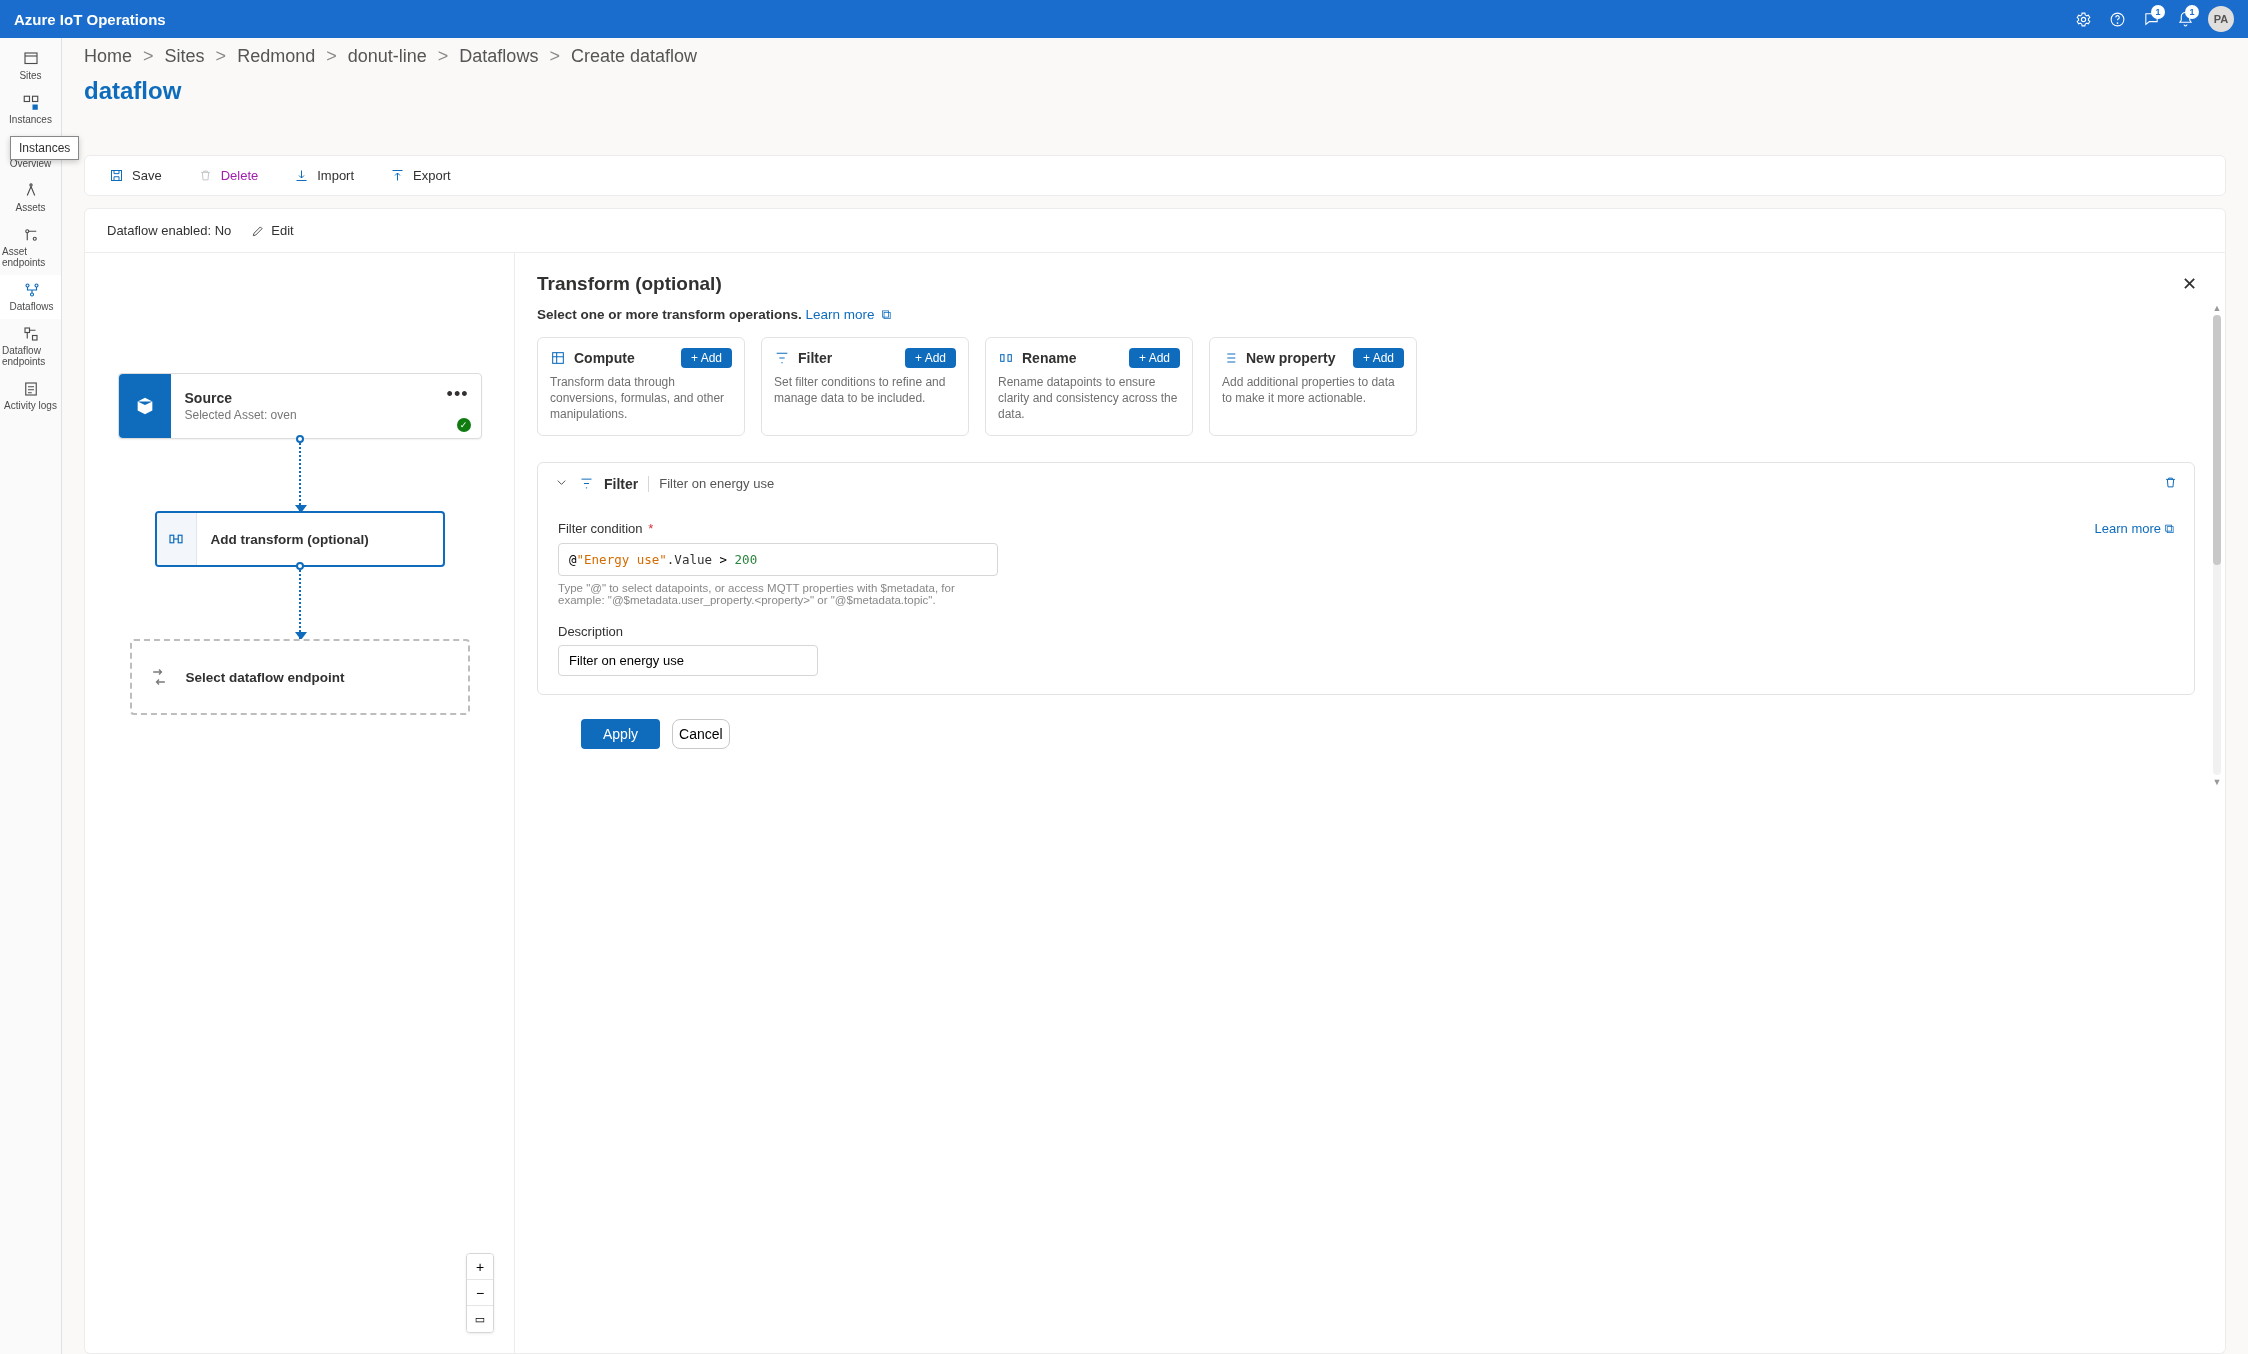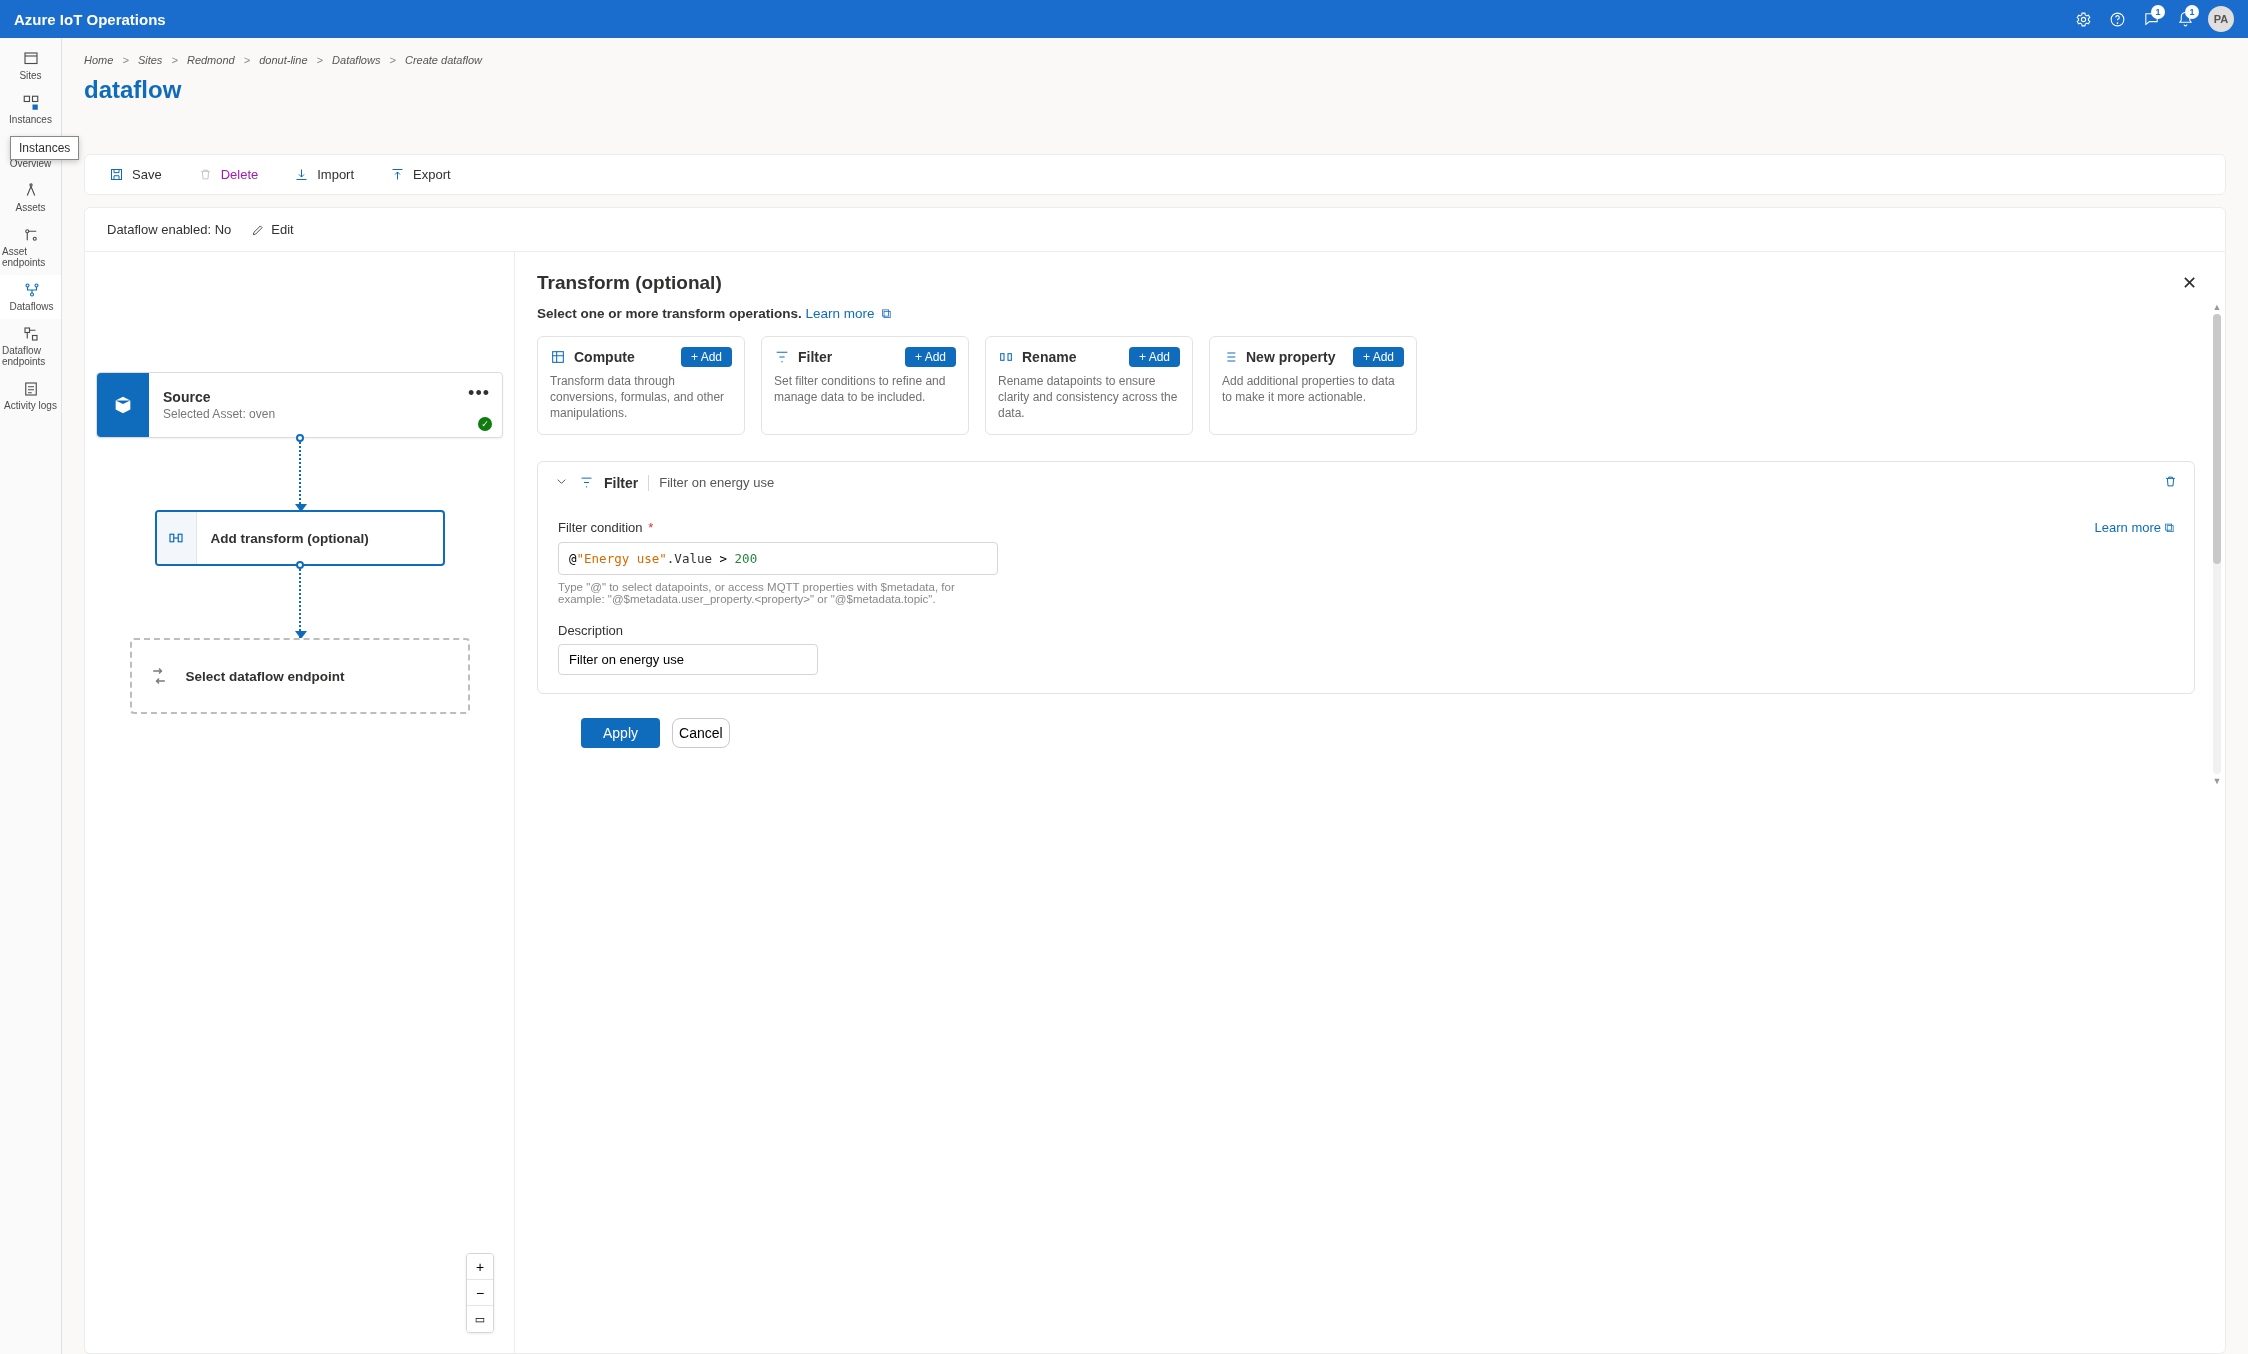--- a/index.html
+++ b/index.html
@@ -114,24 +114,23 @@
     flex: 1;
     background: #faf9f8;
     overflow: hidden;
     display: flex;
     flex-direction: column;
     padding: 0 22px;
   }
 
   
   .breadcrumb {
-    padding: 16px 0 8px;
-    font-size: 11px;
+    padding: 8px 0 8px;
+    font-size: 18px;
     color: #555;
-    font-style: italic;
   }
   .breadcrumb .crumb { cursor: pointer; }
   .breadcrumb .sep { margin: 0 6px; color: #888; }
   .breadcrumb .current { color: #555; }
   h1.page-title {
     color: #0f6cbd;
     font-weight: 600;
     font-size: 24px;
     margin: 2px 0 14px;
   }
@@ -197,21 +196,21 @@
   
   .flow {
     position: relative;
     margin-top: 100px;
     display: flex;
     flex-direction: column;
     align-items: center;
     gap: 50px;
   }
   .node {
-    width: 407px;
+    width: 364px;
     border-radius: 4px;
     background: #fff;
     display: flex;
     align-items: center;
     position: relative;
   }
   .node-source {
     border: 1px solid #dcdcdc;
     box-shadow: 0 1px 2px rgba(0,0,0,0.06);
     height: 66px;

